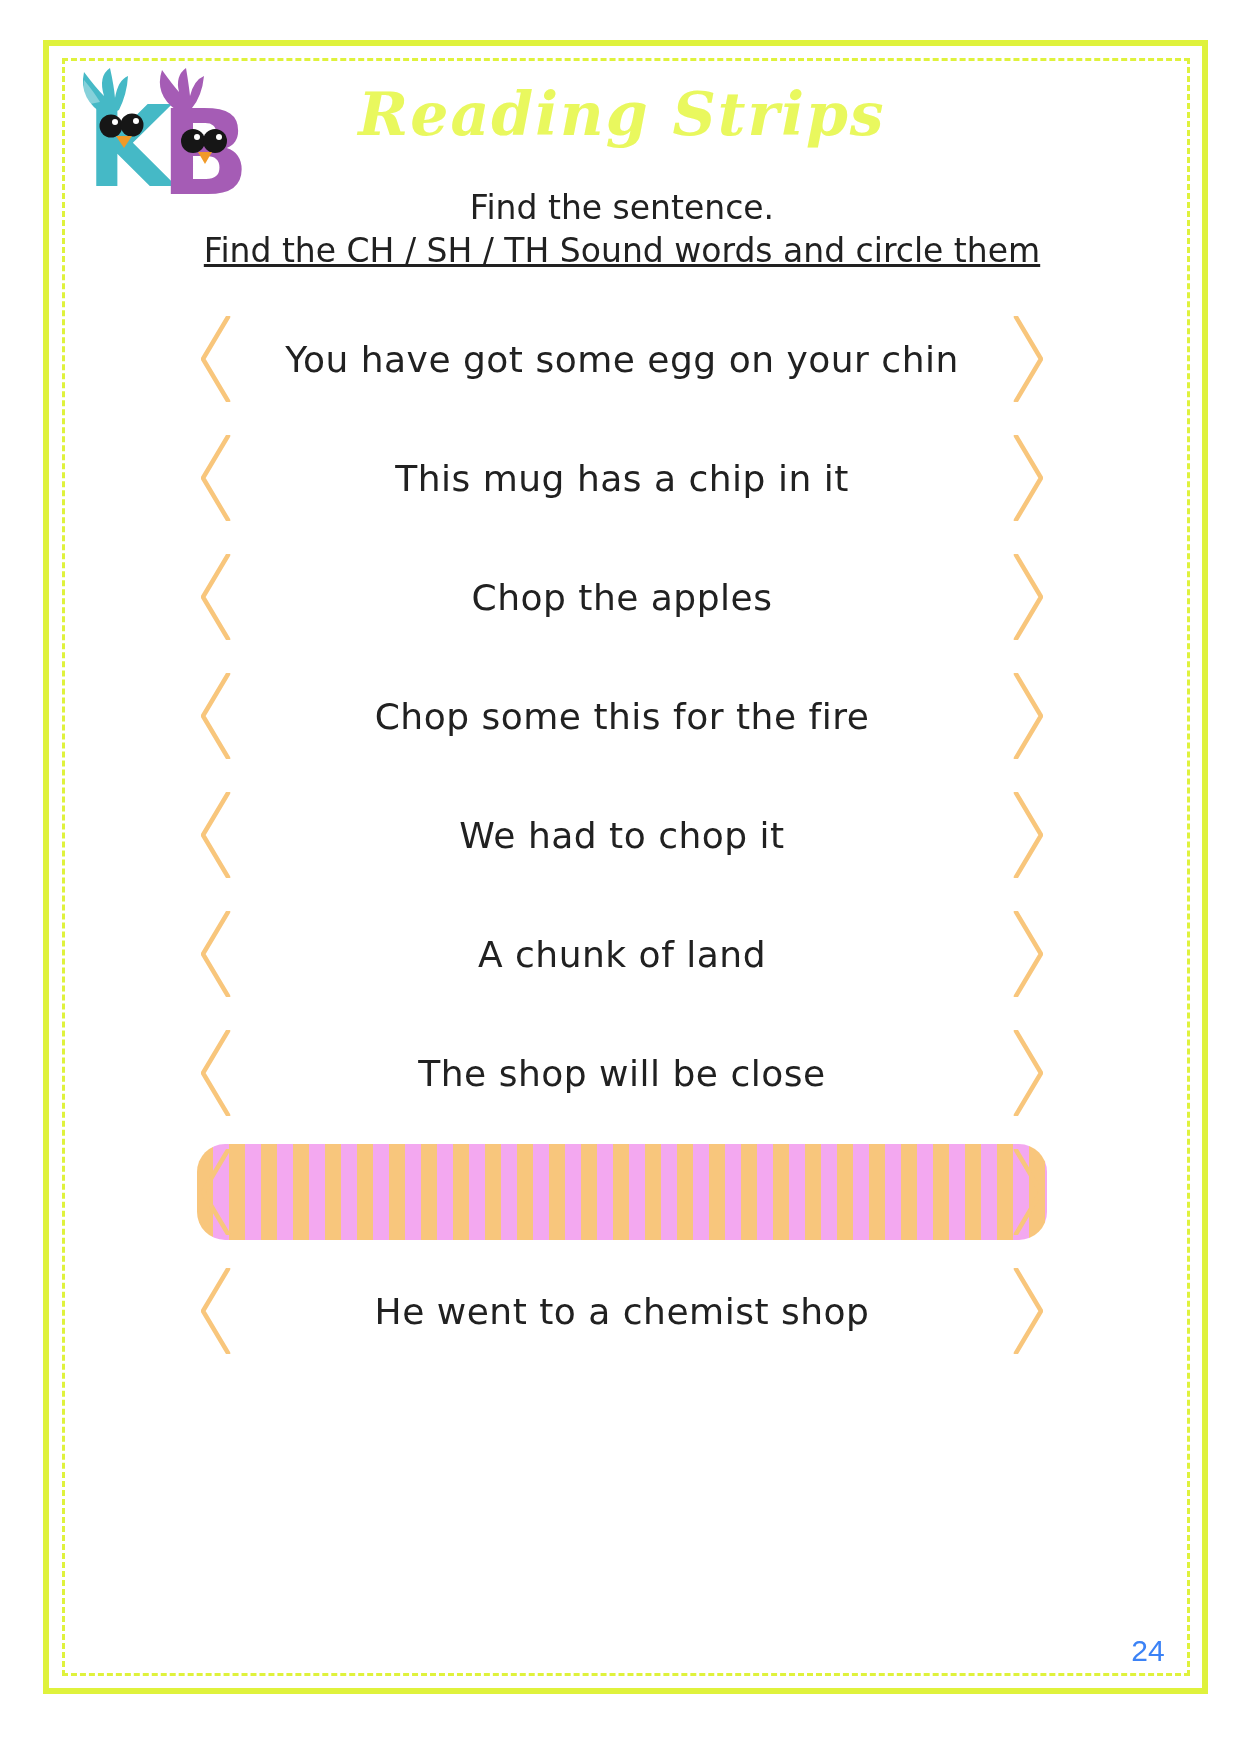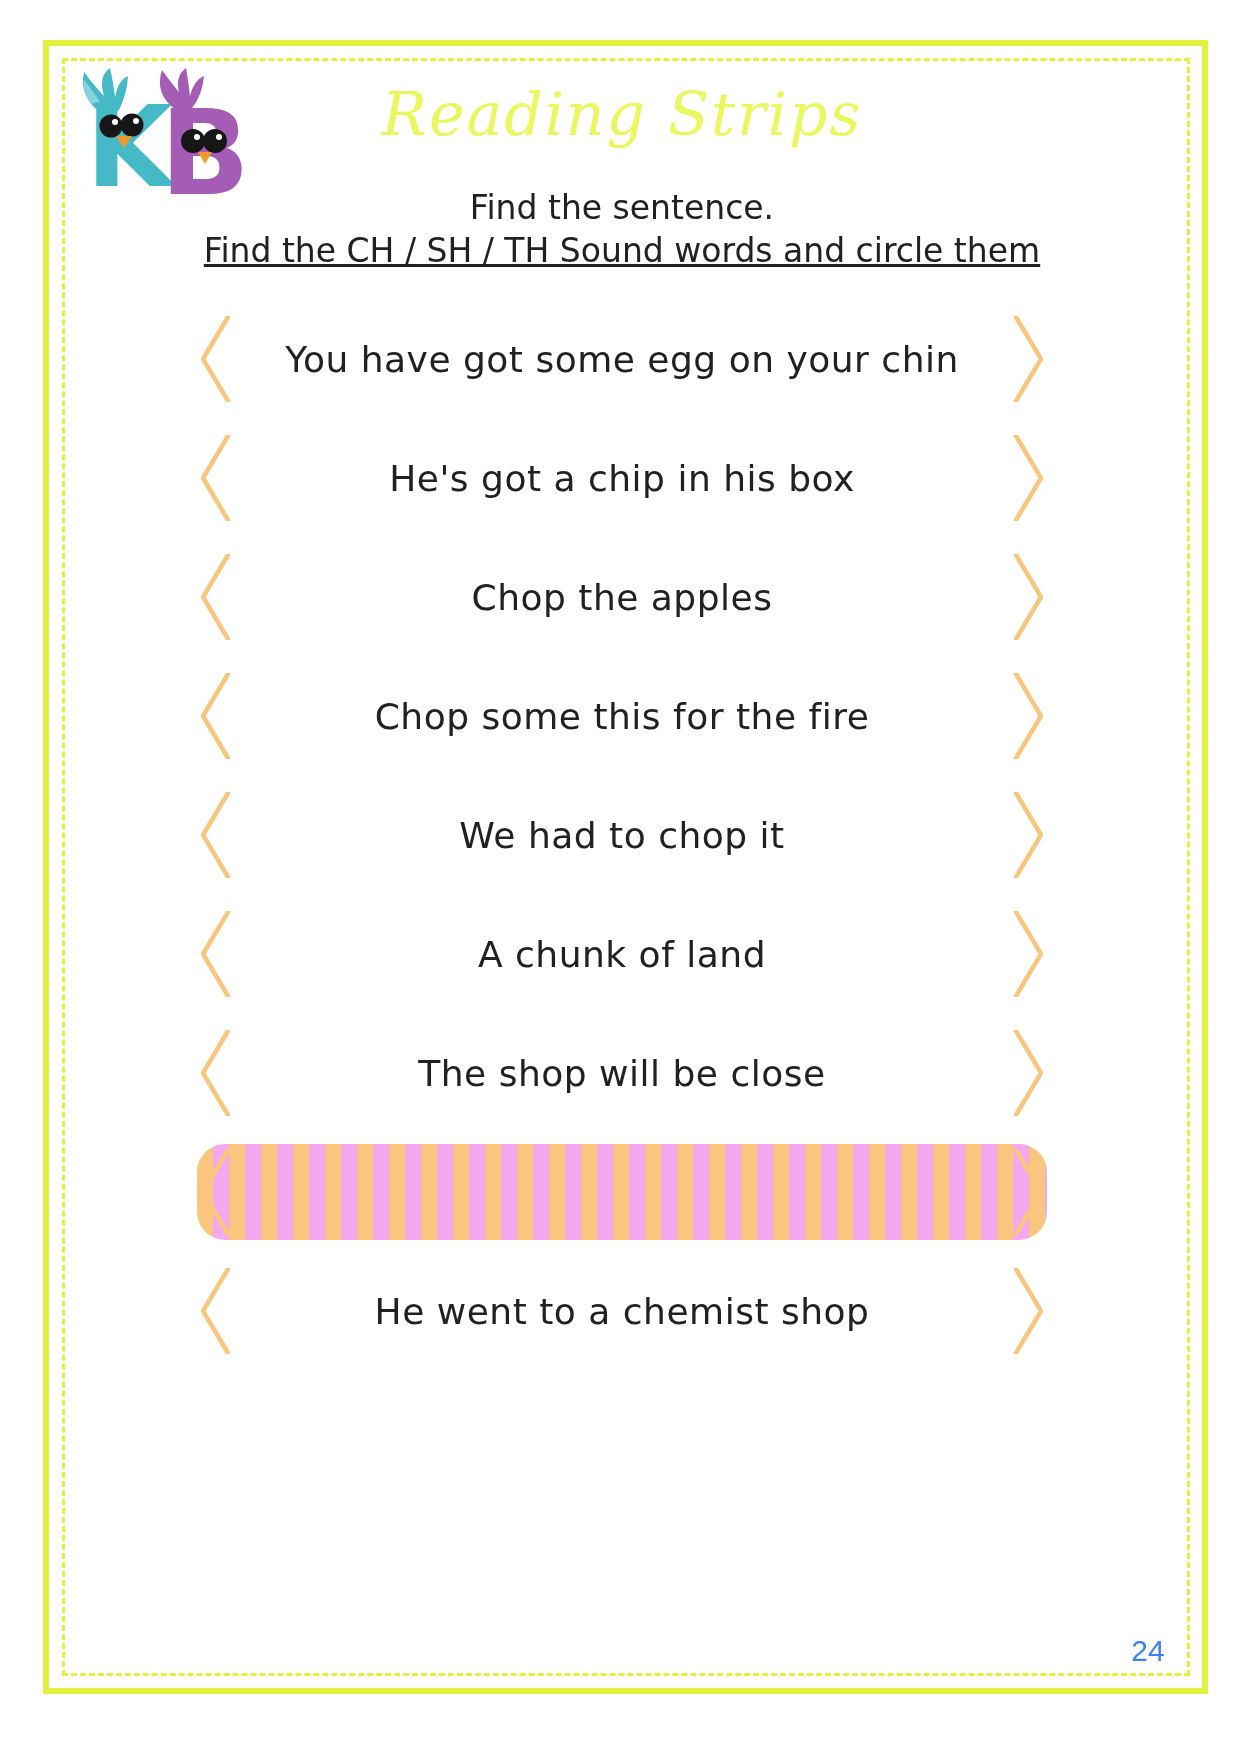--- a/index.html
+++ b/index.html
@@ -28,21 +28,21 @@
   .border-inner{
     position:absolute;left:62px;top:58px;
     width:1122px;height:1612px;
     border:3px dashed var(--border_yellow);
   }
   .logo{position:absolute;left:72px;top:64px;width:180px;height:150px;}
   .title{
     position:absolute;top:84px;left:0;width:100%;
     text-align:center;
     font-family:"DejaVu Serif","Liberation Serif",serif;
-    font-style:italic;font-weight:400;
+    font-style:italic;font-weight:700;
     font-size:60px;line-height:1;
     color:var(--title_yellow);
     letter-spacing:2px;
   }
   .line1{
     position:absolute;top:188px;left:0;width:100%;
     text-align:center;font-size:33px;color:var(--text_dark);
   }
   .line2{
     position:absolute;top:231px;left:0;width:100%;
@@ -135,21 +135,21 @@
         </div>
         <svg class="chev chev-left" viewBox="0 0 30 86" preserveAspectRatio="none">
           <polyline points="27,1 2,43 27,85" fill="none" stroke="var(--strip_orange)" stroke-width="4.5" stroke-linecap="round" stroke-linejoin="round"></polyline>
         </svg>
         <svg class="chev chev-right" viewBox="0 0 30 86" preserveAspectRatio="none">
           <polyline points="3,1 28,43 3,85" fill="none" stroke="var(--strip_orange)" stroke-width="4.5" stroke-linecap="round" stroke-linejoin="round"></polyline>
         </svg>
       </div>
       <div class="strip">
         <div class="strip-inner">
-          <span class="strip-text">He's got a chip in his box</span>
+          <span class="strip-text">This mug has a chip in it</span>
         </div>
         <svg class="chev chev-left" viewBox="0 0 30 86" preserveAspectRatio="none">
           <polyline points="27,1 2,43 27,85" fill="none" stroke="var(--strip_orange)" stroke-width="4.5" stroke-linecap="round" stroke-linejoin="round"></polyline>
         </svg>
         <svg class="chev chev-right" viewBox="0 0 30 86" preserveAspectRatio="none">
           <polyline points="3,1 28,43 3,85" fill="none" stroke="var(--strip_orange)" stroke-width="4.5" stroke-linecap="round" stroke-linejoin="round"></polyline>
         </svg>
       </div>
       <div class="strip">
         <div class="strip-inner">

